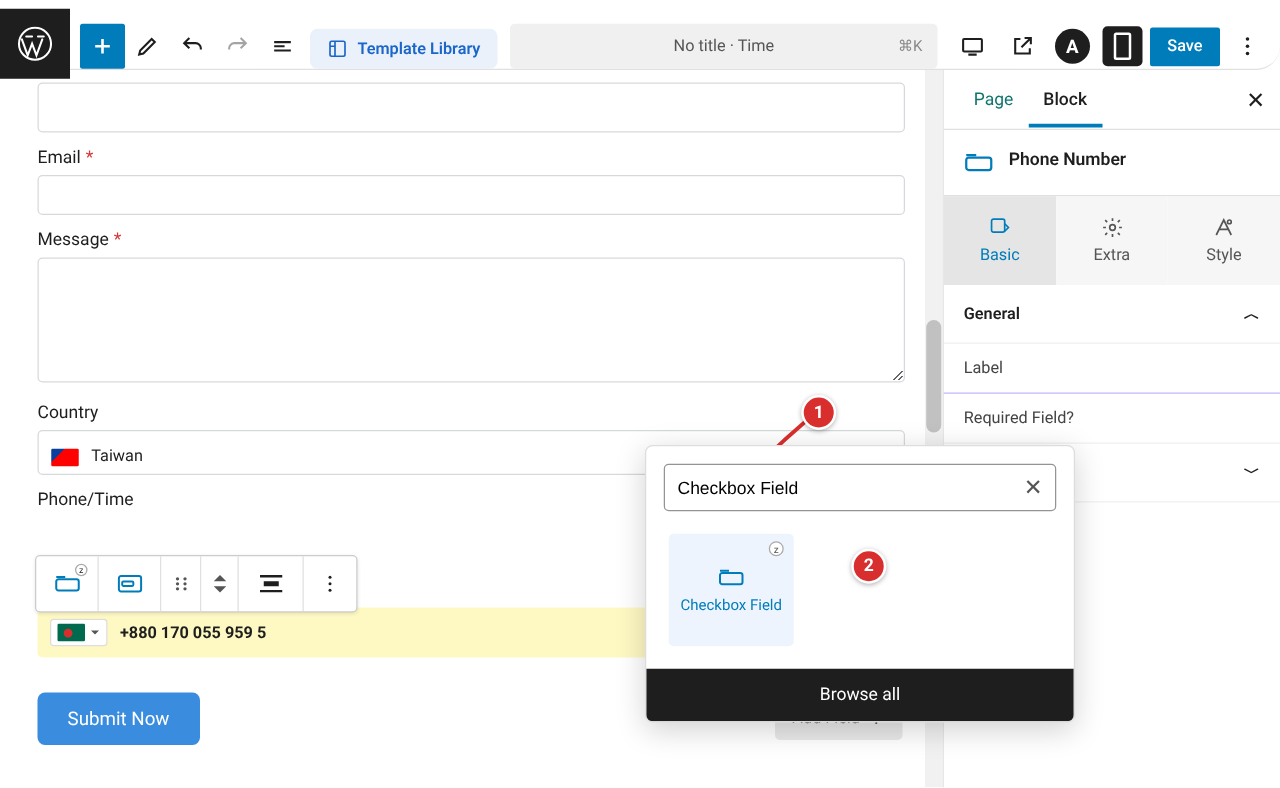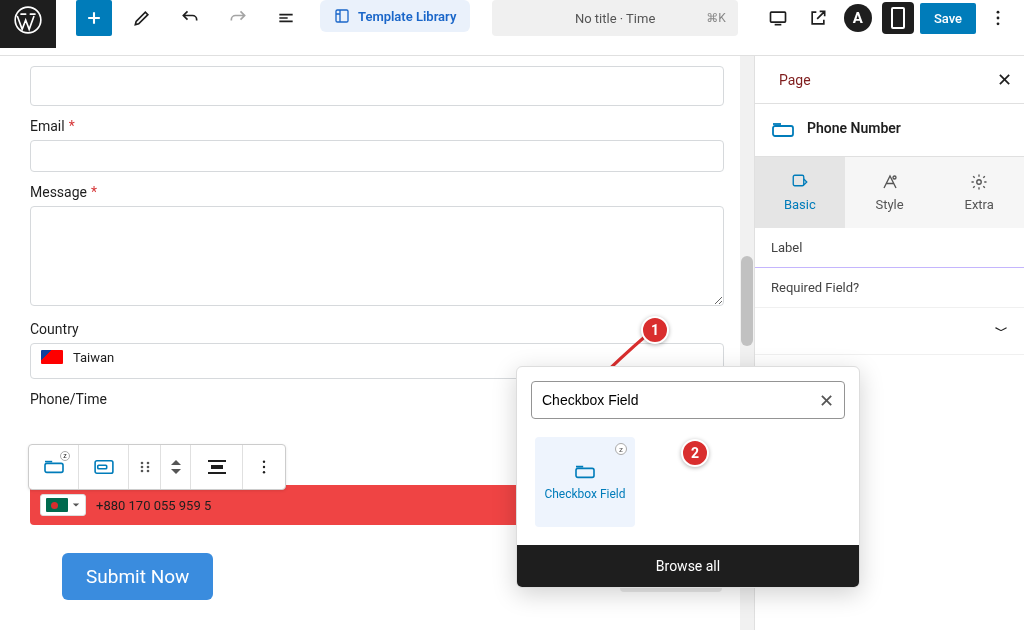--- a/index.html
+++ b/index.html
@@ -1,19 +1,19 @@
 <!DOCTYPE html>
 <html><head>
   <meta charset="utf-8">
   <style>
     * { box-sizing: border-box; margin: 0; padding: 0; }
     html, body { width: 1024px; height: 630px; font-family: -apple-system, BlinkMacSystemFont, "Segoe UI", Roboto, sans-serif; font-size: 13px; color: #1e1e1e; overflow: hidden; background: #fff; }
     
     
-    .topbar { display: flex; align-items: flex-start; height: 56px; border-bottom: 1px solid #e0e0e0; padding: 0 8px; gap: 12px; }
+    .topbar { display: flex; align-items: flex-end; height: 56px; border-bottom: 1px solid #e0e0e0; padding: 0 8px; gap: 0; border-radius: 19px; }
     .wp-logo { width: 56px; height: 56px; background: #1e1e1e; display: flex; align-items: center; justify-content: center; margin: -8px 8px -8px -8px; }
     .wp-logo svg { width: 28px; height: 28px; }
     .icon-btn { width: 36px; height: 36px; display: flex; align-items: center; justify-content: center; border-radius: 2px; cursor: pointer; color: #1e1e1e; }
     .icon-btn.blue { background: #007cba; color: #fff; }
     .template-lib { display: flex; align-items: center; gap: 8px; background: #eaf1fb; color: #1a66c9; padding: 8px 14px; border-radius: 6px; font-weight: 600; cursor: pointer; margin-left: 4px; }
     .template-lib svg { width: 16px; height: 16px; }
     .doc-title { flex: 1; margin: 0 10px; background: #f0f0f0; border-radius: 4px; height: 36px; display: flex; align-items: center; justify-content: center; color: #555; gap: 10px; position: relative; }
     .doc-title .shortcut { position: absolute; right: 12px; color: #888; font-size: 12px; }
     .right-icons { display: flex; align-items: center; gap: 4px; }
     .save-btn { background: #007cba; color: #fff; padding: 8px 14px; border-radius: 2px; font-weight: 500; cursor: pointer; }
@@ -24,63 +24,63 @@
     
     .main { display: flex; height: calc(100% - 56px); position: relative; }
     .canvas { flex: 1; padding: 10px 30px 20px 30px; position: relative; overflow: hidden; }
     
     .form-block { max-width: 700px; margin: 0 auto; }
     .field-label { font-size: 14px; margin-bottom: 6px; margin-top: 12px; }
     .field-label .req { color: #d63638; margin-left: 4px; }
     .text-input { width: 100%; height: 32px; border: 1px solid #d6d9dc; border-radius: 4px; padding: 0 10px; background: #fff; }
     textarea.text-input { height: 100px; resize: vertical; padding: 8px 10px; }
     
-    .country-row { display: flex; align-items: flex-start; gap: 10px; border: 1px solid #d6d9dc; border-radius: 4px; padding: 6px 10px; background: #fff; width: 100%; height: 36px; }
+    .country-row { display: flex; align-items: flex-end; gap: 10px; border: 1px solid #d6d9dc; border-radius: 4px; padding: 6px 10px; background: #fff; width: 100%; height: 36px; }
     .flag { display: inline-block; width: 22px; height: 14px; border-radius: 1px; }
     .flag-tw { background: linear-gradient(135deg, #0b3f9c 0 30%, #fe0000 30% 100%); position: relative; }
     .flag-bd { background: #006a4e; position: relative; }
     .flag-bd::after { content:''; position:absolute; width:7px; height:7px; background:#d92e2e; border-radius:50%; left:5px; top:3.5px; }
     
     
     .block-toolbar { position: absolute; left: 28px; top: 388px; display: flex; border: 1px solid #ccc; border-radius: 4px; background: #fff; box-shadow: 0 1px 3px rgba(0,0,0,0.1); height: 46px; }
     .bt-cell { width: 50px; border-right: 1px solid #e0e0e0; display: flex; align-items: center; justify-content: center; cursor: pointer; position: relative; }
     .bt-cell:last-child { border-right: none; }
     .bt-cell.wide { width: 52px; }
     .bt-cell.active svg { color: #007cba; }
     .badge-dot { position: absolute; top: 6px; right: 8px; width: 10px; height: 10px; background: #fff; border: 1px solid #aaa; border-radius: 50%; font-size: 7px; display: flex; align-items: center; justify-content: center; }
     
-    .phone-row { display: flex; align-items: center; gap: 10px; padding: 6px 10px; background: #ef4444; border-radius: 4px; width: 100%; height: 40px; margin-top: 4px; }
+    .phone-row { display: flex; align-items: center; gap: 10px; padding: 6px 10px; background: #fef9c3; border-radius: 4px; width: 100%; height: 40px; margin-top: 4px; font-weight: bold; }
     .phone-flag-chip { display: flex; align-items: center; gap: 4px; background: #fff; border: 1px solid #ddd; border-radius: 3px; padding: 3px 5px; }
     
-    .submit-btn { background: #3a8cde; color: #fff; padding: 12px 24px; border-radius: 6px; font-size: 19px; margin-top: 28px; display: inline-block; cursor: pointer; margin-left: 32px; }
+    .submit-btn { background: #3a8cde; color: #fff; padding: 12px 24px; border-radius: 6px; font-size: 15px; margin-top: 28px; display: inline-block; cursor: pointer; }
     
     .add-field { position: absolute; bottom: 38px; right: 32px; background: #e9e9e9; padding: 10px 14px; border-radius: 4px; display: flex; align-items: center; gap: 6px; cursor: pointer; color: #333; }
     
     
     .scrollbar-track { position: absolute; right: 0; top: 0; width: 14px; height: 100%; background: #f1f1f1; }
     .scrollbar-thumb { position: absolute; right: 1px; width: 12px; top: 200px; height: 90px; background: #c1c1c1; border-radius: 6px; }
     
     
     .sidebar { width: 270px; border-left: 1px solid #e0e0e0; display: flex; flex-direction: column; background: #fff; }
     .sb-tabs { display: flex; align-items: center; padding: 0 12px; height: 48px; border-bottom: 1px solid #e0e0e0; }
-    .sb-tab { padding: 14px 12px; cursor: pointer; color: #7f1d1d; font-size: 14px; }
+    .sb-tab { padding: 14px 12px; cursor: pointer; color: #0f766e; font-size: 14px; }
     .sb-tab.active { color: #1e1e1e; font-weight: 500; border-bottom: 3px solid #007cba; padding-bottom: 11px; }
     .sb-close { margin-left: auto; cursor: pointer; font-size: 18px; }
     .sb-block-desc { padding: 16px; display: flex; gap: 12px; border-bottom: 1px solid #e0e0e0; }
     .sb-block-desc .icon { color: #007cba; flex-shrink: 0; }
     .sb-block-desc .title { font-weight: 600; font-size: 14px; margin-bottom: 4px; }
     .sb-block-desc .desc { color: #555; font-size: 13px; line-height: 1.4; }
     .sb-subtabs { display: flex; }
     .sb-subtab { flex: 1; text-align: center; padding: 16px 0; background: #f6f6f6; cursor: pointer; color: #555; display: flex; flex-direction: column; align-items: center; gap: 6px; font-size: 13px; }
     .sb-subtab.active { background: #e5e5e5; color: #007cba; }
     .sb-section { padding: 14px 16px; border-bottom: 1px solid #f0f0f0; display: flex; justify-content: space-between; align-items: center; font-weight: 600; cursor: pointer; }
     .sb-field-row { padding: 12px 16px; color: #444; }
     
     
-    .inserter { position: absolute; left: 516px; top: 310px; width: 344px; background: #fff; border: 1px solid #ddd; border-radius: 6px; box-shadow: 0 6px 24px rgba(0,0,0,0.18); z-index: 50; overflow: hidden; }
+    .inserter { position: absolute; left: 516px; top: 300px; width: 344px; background: #fff; border: 1px solid #ddd; border-radius: 6px; box-shadow: 0 6px 24px rgba(0,0,0,0.18); z-index: 50; overflow: hidden; }
     .inserter-search { padding: 14px 14px 10px 14px; }
     .inserter-search .wrap { display: flex; align-items: center; border: 1px solid #949494; border-radius: 4px; padding: 0 10px; height: 38px; }
     .inserter-search input { flex: 1; border: none; outline: none; font-size: 14px; }
     .inserter-search .clear { cursor: pointer; font-size: 18px; color: #555; }
     .inserter-results { padding: 8px 18px 18px 18px; display: flex; gap: 12px; flex-wrap: wrap; }
     .inserter-item { width: 100px; height: 90px; background: #eef4fd; border-radius: 4px; display: flex; flex-direction: column; align-items: center; justify-content: center; gap: 6px; color: #007cba; cursor: pointer; position: relative; font-size: 12px; text-align: center; padding: 6px; }
     .inserter-item .badge { position: absolute; top: 6px; right: 8px; width: 12px; height: 12px; background: #fff; border: 1px solid #aaa; border-radius: 50%; font-size: 8px; display: flex; align-items: center; justify-content: center; color: #555; }
     .inserter-footer { background: #1e1e1e; color: #fff; text-align: center; padding: 13px 0; cursor: pointer; font-size: 14px; }
     
     
@@ -258,20 +258,21 @@
     </div>
 
     <div class="scrollbar-track">
       <div class="scrollbar-thumb"></div>
     </div>
   </div>
 
   <div class="sidebar">
     <div class="sb-tabs">
       <div class="sb-tab">Page</div>
+      <div class="sb-tab active">Block</div>
       <div class="sb-close">✕</div>
     </div>
     <div class="sb-block-desc">
       <div class="icon">
         <svg width="24" height="20" viewBox="0 0 24 20" fill="none" stroke="#007cba" stroke-width="1.8">
             <rect x="2" y="6" width="20" height="10" rx="2"></rect>
             <path d="M2 4h8"></path>
           </svg>
       </div>
       <div>
@@ -281,32 +282,36 @@
     <div class="sb-subtabs">
       <div class="sb-subtab active">
         <svg width="18" height="18" viewBox="0 0 24 24" fill="none" stroke="#007cba" stroke-width="1.8">
             <rect x="3" y="3" width="14" height="14" rx="2"></rect>
             <path d="M17 8l4 4-4 4"></path>
           </svg>
         <span>Basic</span>
       </div>
       <div class="sb-subtab">
         <svg width="18" height="18" viewBox="0 0 24 24" fill="none" stroke="#555" stroke-width="1.8">
+            <circle cx="12" cy="12" r="3"></circle>
+            <path d="M12 2v3M12 19v3M4.2 4.2l2.1 2.1M17.7 17.7l2.1 2.1M2 12h3M19 12h3M4.2 19.8l2.1-2.1M17.7 6.3l2.1-2.1"></path>
+          </svg>
+        <span>Extra</span>
+      </div>
+      <div class="sb-subtab">
+        <svg width="18" height="18" viewBox="0 0 24 24" fill="none" stroke="#555" stroke-width="1.8">
             <path d="M4 20l8-16 8 16M7 14h10"></path>
             <circle cx="18" cy="6" r="2"></circle>
           </svg>
         <span>Style</span>
       </div>
-      <div class="sb-subtab">
-        <svg width="18" height="18" viewBox="0 0 24 24" fill="none" stroke="#555" stroke-width="1.8">
-            <circle cx="12" cy="12" r="3"></circle>
-            <path d="M12 2v3M12 19v3M4.2 4.2l2.1 2.1M17.7 17.7l2.1 2.1M2 12h3M19 12h3M4.2 19.8l2.1-2.1M17.7 6.3l2.1-2.1"></path>
-          </svg>
-        <span>Extra</span>
-      </div>
+    </div>
+    <div class="sb-section">
+      <span>General</span>
+      <span class="chev">︿</span>
     </div>
     <div class="sb-field-row" style="border-bottom:1px solid #c4b5fd;">Label</div>
     <div class="sb-field-row" style="border-bottom:1px solid #f0f0f0;">Required Field?</div>
     <div class="sb-section">
       <span></span>
       <span class="chev">﹀</span>
     </div>
   </div>
 
   <div class="inserter">

